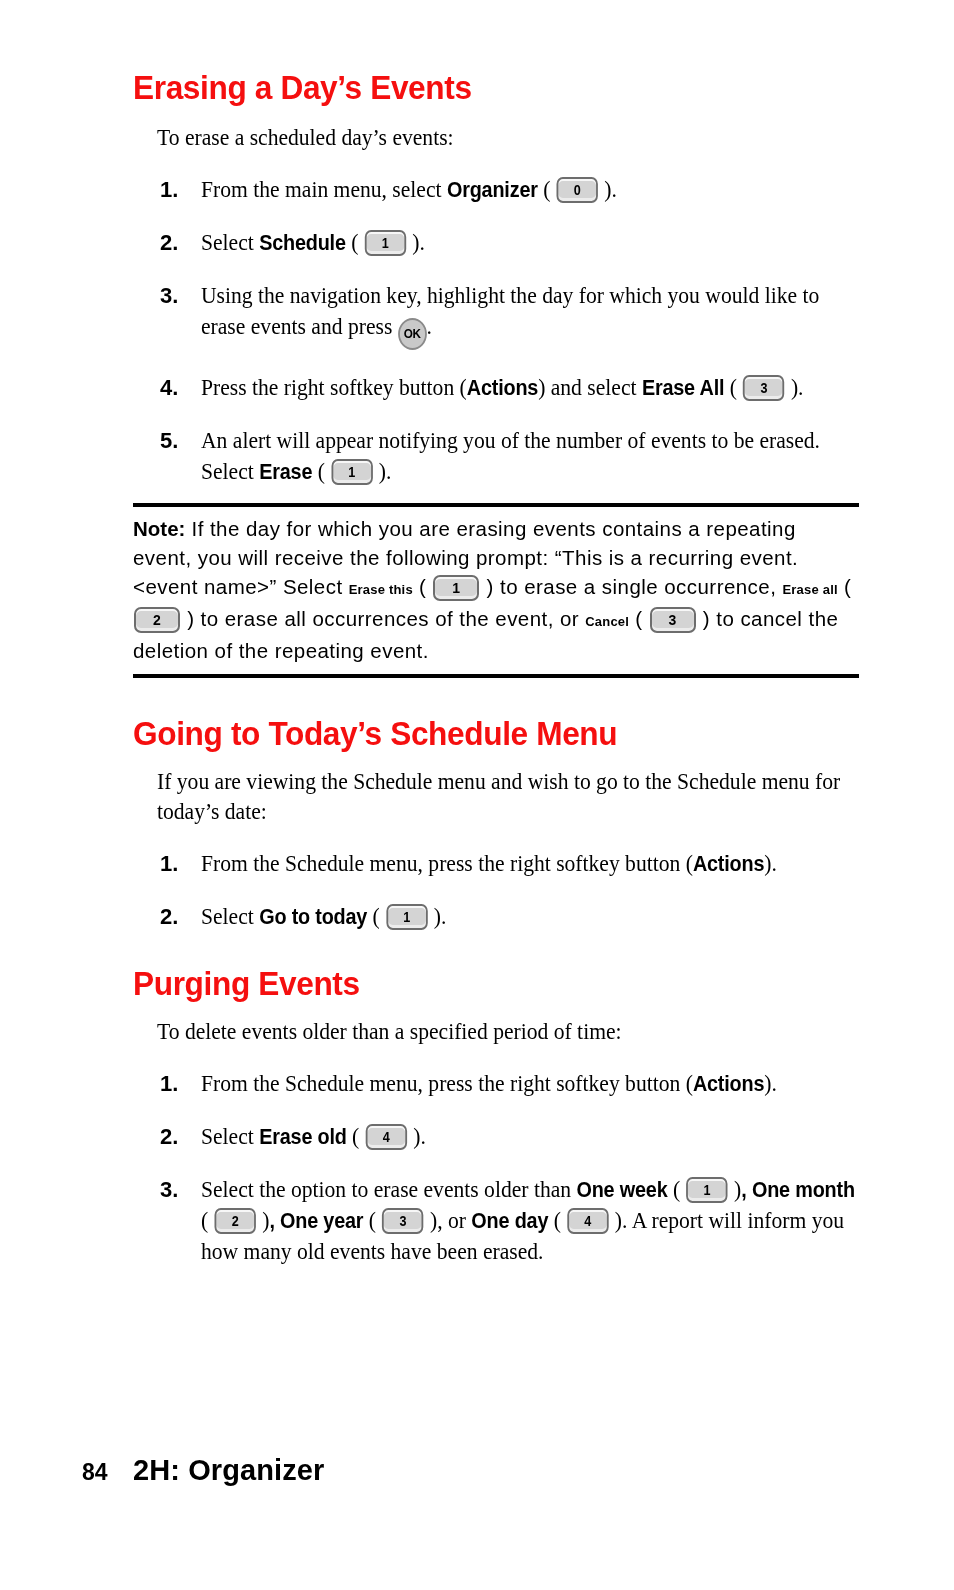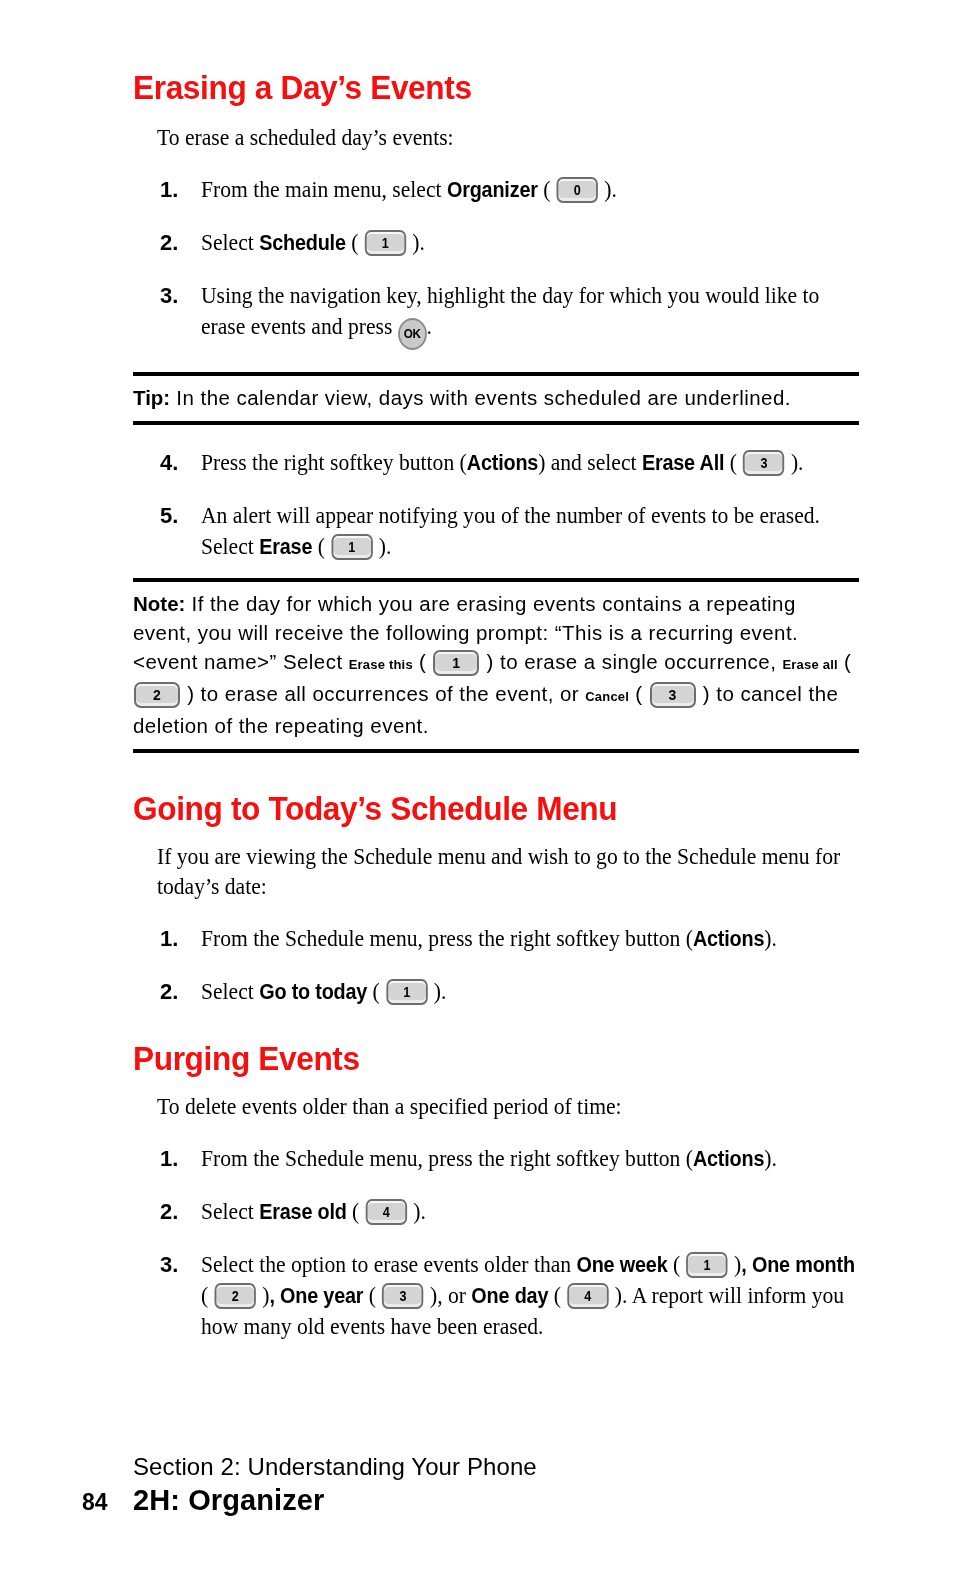--- a/index.html
+++ b/index.html
@@ -231,23 +231,20 @@
         <span class="step-num">2.</span>
         <span class="step-inner"><span>Select </span><b class="ui">Schedule</b><span> ( </span><span class="key">1</span><span> ).</span></span>
       </li>
 
       <li class="step">
         <span class="step-num">3.</span>
         <span class="step-inner"><span>Using the navigation key, highlight the day for which you would like to erase events and press </span><span class="key-ok">OK</span><span>.</span></span>
       </li>
     </ol>
 
-    <div class="callout tipbox">
-      <p class="callout-text"><b class="lbl">Tip:</b><span> In the calendar view, days with events scheduled are underlined.</span></p>
-    </div>
 
     <ol class="steps after-tip">
       <li class="step">
         <span class="step-num">4.</span>
         <span class="step-inner"><span>Press the right softkey button (</span><b class="ui">Actions</b><span>) and select </span><b class="ui">Erase All</b><span> ( </span><span class="key">3</span><span> ).</span></span>
       </li>
 
       <li class="step">
         <span class="step-num">5.</span>
         <span class="step-inner"><span>An alert will appear notifying you of the number of events to be erased. Select </span><b class="ui">Erase</b><span> ( </span><span class="key">1</span><span> ).</span></span>
@@ -291,20 +288,19 @@
 
       <li class="step">
         <span class="step-num">3.</span>
         <span class="step-inner"><span>Select the option to erase events older than </span><b class="ui">One week</b><span> ( </span><span class="key">1</span><span> )</span><b class="ui">, </b><b class="ui">One month</b><span> ( </span><span class="key">2</span><span> )</span><b class="ui">, </b><b class="ui">One year</b><span> ( </span><span class="key">3</span><span> )</span><span>, or </span><b class="ui">One day</b><span> ( </span><span class="key">4</span><span> )</span><span>. A report will inform you how many old events have been erased.</span></span>
       </li>
     </ol>
 
   </div>
 
   <div class="footer">
-    <div class="footer-section">Section 2: Understanding Your Phone</div>
     <div class="footer-row">
       <div class="footer-pageno">84</div>
       <div class="footer-chapter">2H: Organizer</div>
     </div>
   </div>
 
 </div>
 
 </body></html>

